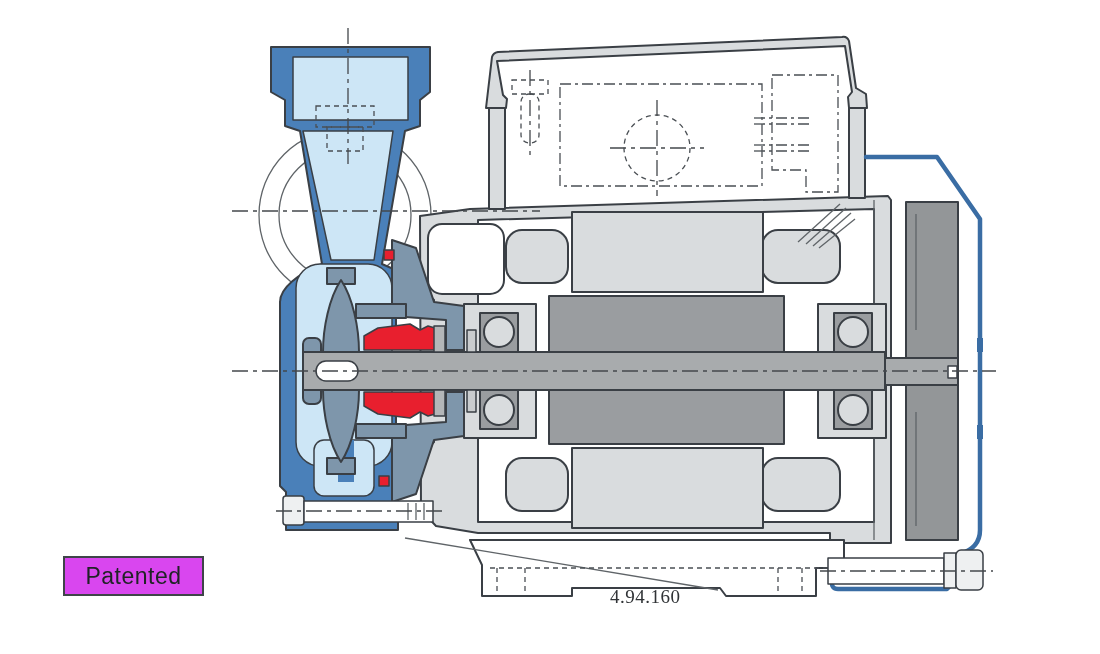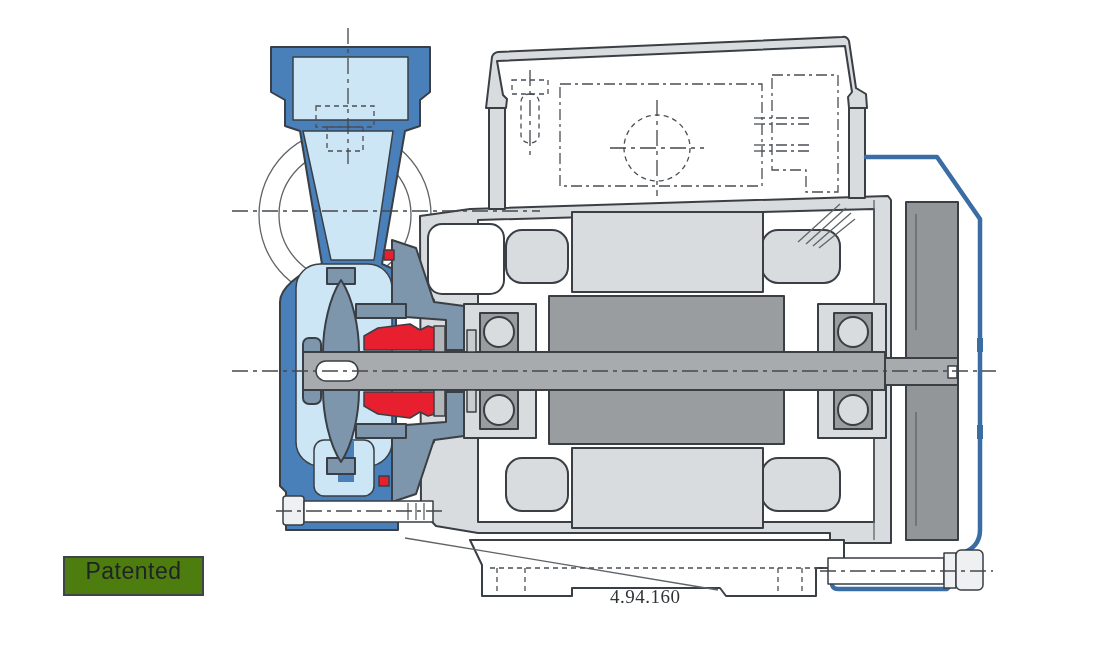--- a/index.html
+++ b/index.html
@@ -24,22 +24,22 @@
   .f-fan  {fill:var(--fan_gray);}
   .f-white{fill:#ffffff;}
   .f-bolt {fill:#eef0f1;}
   .cl{stroke:#44484c;stroke-width:1.3;fill:none;stroke-dasharray:16 5 4 5;}
   .dd{stroke:#4a4f54;stroke-width:1.3;fill:none;stroke-dasharray:11 4 3 4;}
   .hd{stroke:#4a4f54;stroke-width:1.3;fill:none;stroke-dasharray:5 4;}
   .cover{stroke:var(--cover_blue);stroke-width:4.5;fill:none;stroke-linejoin:round;stroke-linecap:round;}
 
   .patented-box{
     position:absolute;left:63px;top:556px;width:137px;height:36px;
-    border:2px solid #3f4449;background:#4d7c0f;
-    display:flex;justify-content:center;
+    border:2px solid #3f4449;background:#d946ef;
+    display:flex;align-items:center;justify-content:center;
     font-size:23px;color:#202326;letter-spacing:.5px;
   }
   .drawing-no{
     position:absolute;left:610px;top:586px;
     font-size:19px;color:#303336;letter-spacing:.5px;font-family:Liberation Serif, serif;
   }
 </style>
 </head>
 <body>
 

